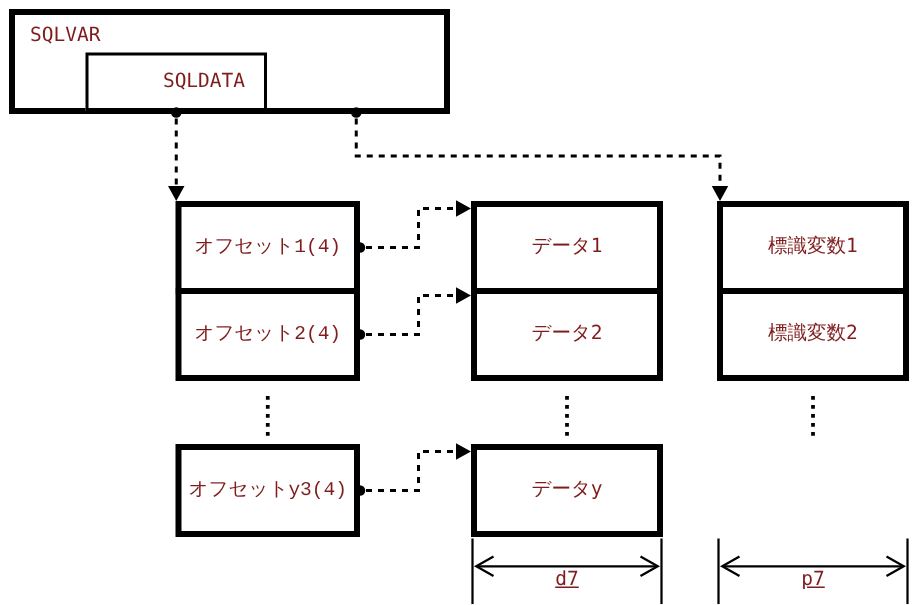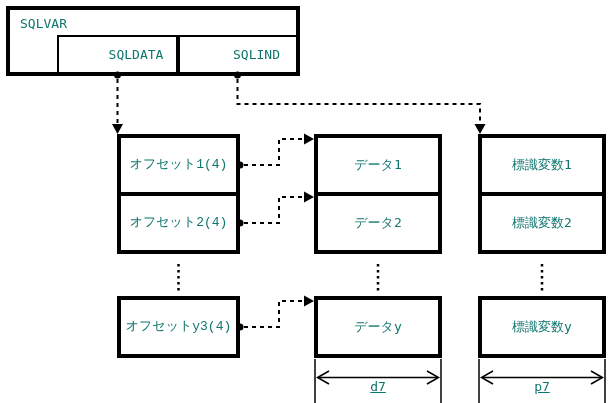--- a/index.html
+++ b/index.html
@@ -1,21 +1,21 @@
 <!DOCTYPE html>
 <html><head>
 <meta charset="utf-8">
 <style>
   html, body { margin: 0; padding: 0; background: #fff; }
   .canvas {
     position: relative;
     width: 616px;
     height: 403px;
     background: #ffffff;
-    color: #0f766e;
+    color: #7f1d1d;
     font-family: "DejaVu Sans Mono", "DejaVu Sans", monospace, sans-serif;
     overflow: hidden;
   }
   .box {
     position: absolute;
     box-sizing: border-box;
     background: #fff;
     border: 4px solid #000;
   }
   .sqlvar-outer { left: 6px; top: 6px; width: 294px; height: 70px; }
@@ -63,23 +63,20 @@
 <body>
 
 <div class="canvas">
 
   <div class="box sqlvar-outer">
     <span class="sqlvar-title">SQLVAR</span>
   </div>
   <div class="field field-sqldata">
     <span>SQLDATA</span>
   </div>
-  <div class="field field-sqlind">
-    <span>SQLIND</span>
-  </div>
 
   <div class="cell col-offset row-1">
     <span>オフセット1(4)</span>
   </div>
   <div class="cell col-offset row-2">
     <span>オフセット2(4)</span>
   </div>
   <div class="cell col-offset row-3">
     <span>オフセットy3(4)</span>
   </div>
@@ -92,23 +89,20 @@
   </div>
   <div class="cell col-data row-3">
     <span>データy</span>
   </div>
 
   <div class="cell col-ind row-1">
     <span>標識変数1</span>
   </div>
   <div class="cell col-ind row-2">
     <span>標識変数2</span>
-  </div>
-  <div class="cell col-ind row-3">
-    <span>標識変数y</span>
   </div>
 
   <div class="dim-label dim-label-data">d7</div>
   <div class="dim-label dim-label-ind">p7</div>
 
   <svg class="connector-layer" width="616" height="403" viewBox="0 0 616 403" fill="none" stroke="#000" xmlns="http://www.w3.org/2000/svg">
 
     <g>
       <circle cx="117.5" cy="75" r="3.5" fill="#000" stroke="none"></circle>
       <path d="M117.5,79 V125" stroke-width="2" stroke-dasharray="4 4"></path>

